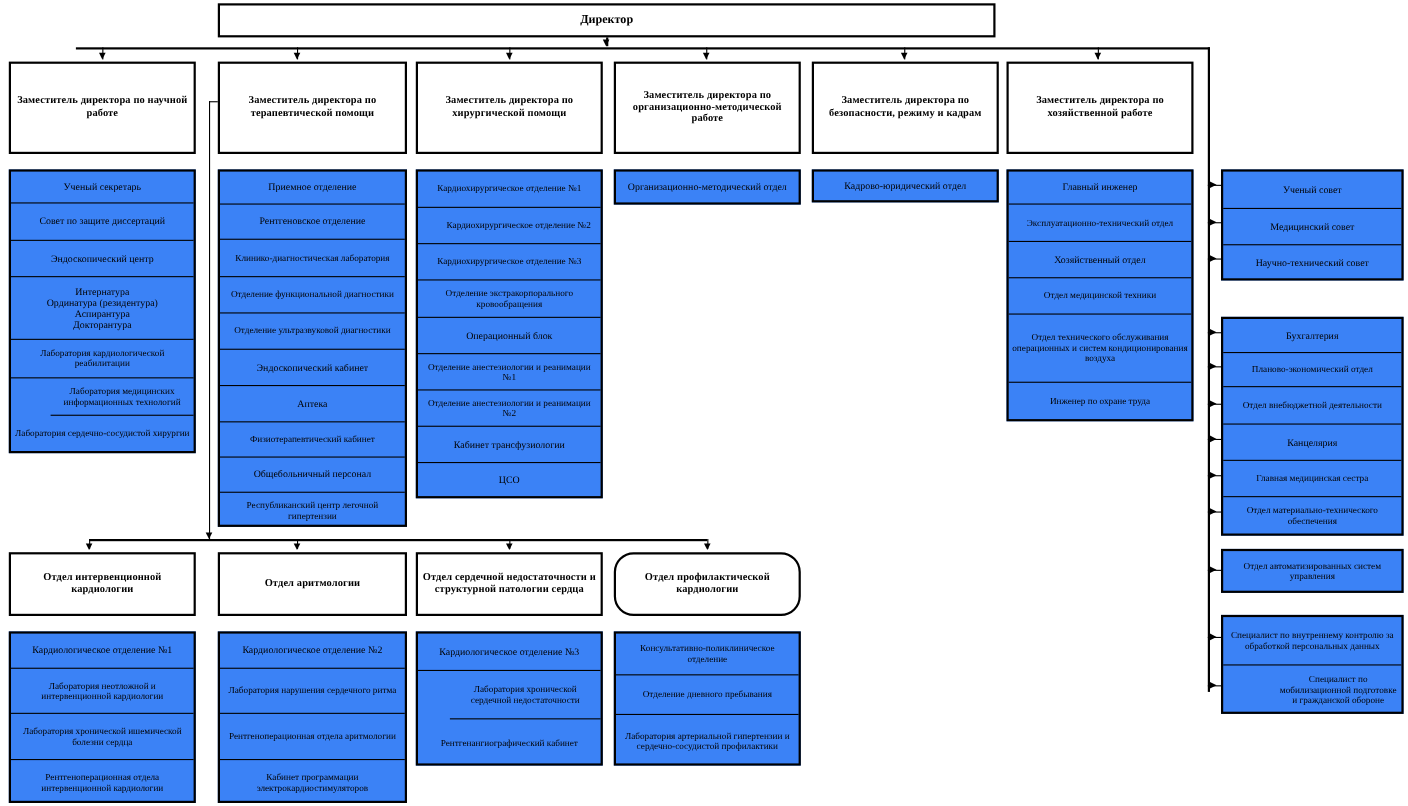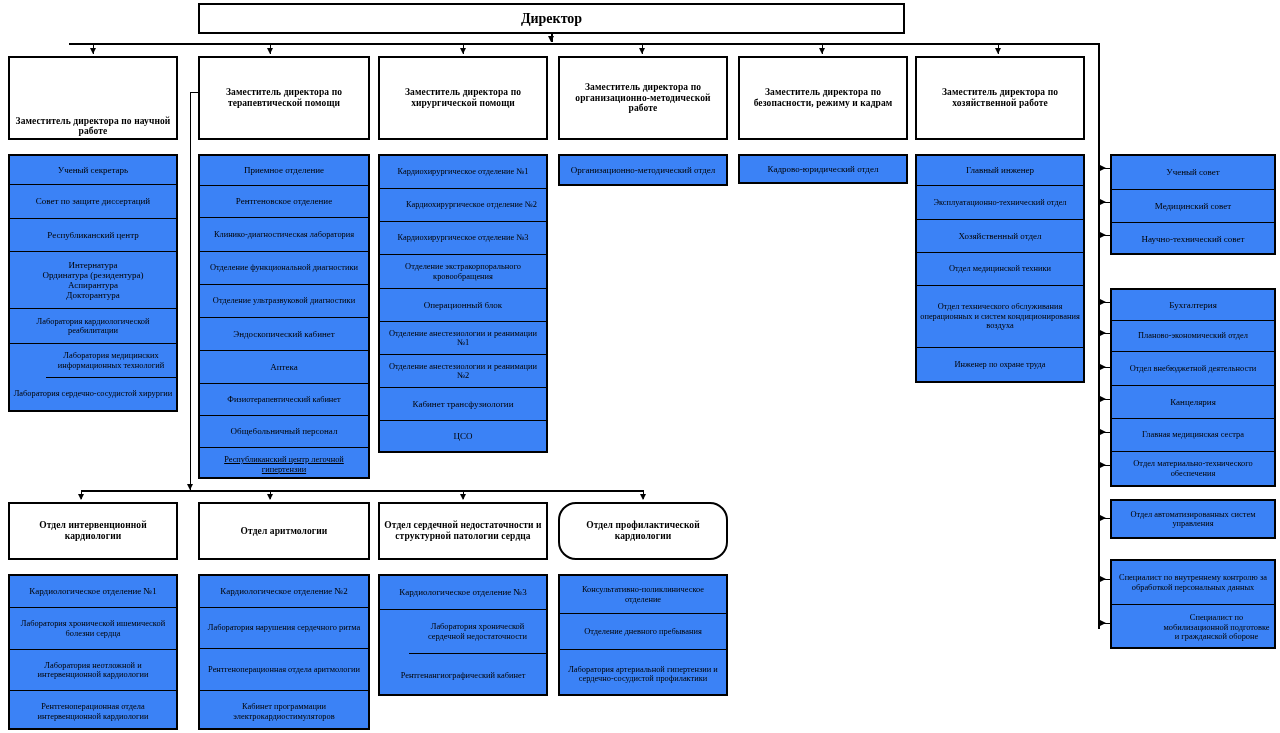--- a/index.html
+++ b/index.html
@@ -25,21 +25,21 @@
     align-items:center;
     justify-content:center;
     text-align:center;
     line-height:1.12;
     padding:1px 3px;
     overflow:hidden;
   }
   .box .txt{display:block;width:100%;}
   .thick{border:2px solid #000000;}
   .head{font-weight:bold;font-size:9.5px;letter-spacing:.1px;}
-  .director{font-weight:bold;font-size:14px;}
+  .director{font-weight:bold;font-size:11px;}
   .leaf{font-size:9px;}
   .leaf-sm{font-size:8.4px;}
   
   .ln{position:absolute;background:#000000;}
   .h{height:1px;}
   .v{width:1px;}
   .h2{height:2px;}
   .v2{width:2px;}
   .arrow-d{
     position:absolute;
@@ -97,21 +97,21 @@
 
   <div class="ln v" style="left:642px;top:43px;height:11px;"></div>
   <div class="arrow-d" style="left:639px;top:48px;"></div>
 
   <div class="ln v" style="left:822px;top:43px;height:11px;"></div>
   <div class="arrow-d" style="left:819px;top:48px;"></div>
 
   <div class="ln v" style="left:998px;top:43px;height:11px;"></div>
   <div class="arrow-d" style="left:995px;top:48px;"></div>
 
-  <div class="box thick head" style="left:8px;top:56px;width:170px;height:84px;align-items:flex-end;">
+  <div class="box thick head" style="left:8px;top:56px;width:170px;height:84px;">
     <span class="txt">Заместитель директора по научной работе</span>
   </div>
 
   <div class="box thick head" style="left:198px;top:56px;width:172px;height:84px;">
     <span class="txt">Заместитель директора по терапевтической помощи</span>
   </div>
 
   <div class="box thick head" style="left:378px;top:56px;width:170px;height:84px;">
     <span class="txt">Заместитель директора по хирургической помощи</span>
   </div>
@@ -130,41 +130,41 @@
 
   <div class="ln v" style="left:190px;top:92px;height:398px;"></div>
   <div class="ln h" style="left:190px;top:92px;width:8px;"></div>
   <div class="arrow-d" style="left:187px;top:484px;"></div>
 
   <div class="ln v2" style="left:1098px;top:43px;height:586px;"></div>
 
   <div class="group" style="left:8px;top:154px;width:170px;height:258px;">
     <div class="cell leaf" style="height:29px;">Ученый секретарь</div>
     <div class="cell leaf" style="height:34px;">Совет по защите диссертаций</div>
-    <div class="cell leaf" style="height:33px;">Республиканский центр</div>
+    <div class="cell leaf" style="height:33px;">Эндоскопический центр</div>
     <div class="cell leaf" style="height:57px;white-space:pre-line;">Интернатура
 Ординатура (резидентура)
 Аспирантура
 Докторантура</div>
     <div class="cell leaf-sm" style="height:35px;">Лаборатория кардиологической реабилитации</div>
     <div class="cell leaf-sm" style="height:34px;margin-left:36px;">Лаборатория медицинских информационных технологий</div>
     <div class="cell leaf-sm" style="height:32px;">Лаборатория сердечно-сосудистой хирургии</div>
   </div>
 
   <div class="group" style="left:198px;top:154px;width:172px;height:325px;">
     <div class="cell leaf" style="height:30px;">Приемное отделение</div>
     <div class="cell leaf" style="height:32px;">Рентгеновское отделение</div>
     <div class="cell leaf-sm" style="height:34px;">Клинико-диагностическая лаборатория</div>
     <div class="cell leaf-sm" style="height:33px;">Отделение функциональной диагностики</div>
     <div class="cell leaf-sm" style="height:33px;">Отделение ультразвуковой диагностики</div>
     <div class="cell leaf" style="height:33px;">Эндоскопический кабинет</div>
     <div class="cell leaf" style="height:33px;">Аптека</div>
     <div class="cell leaf-sm" style="height:32px;">Физиотерапевтический кабинет</div>
     <div class="cell leaf" style="height:32px;">Общебольничный персонал</div>
-    <div class="cell leaf-sm" style="height:33px;text-decoration:underline;">Республиканский центр легочной гипертензии</div>
+    <div class="cell leaf-sm" style="height:33px;">Республиканский центр легочной гипертензии</div>
   </div>
 
   <div class="group" style="left:378px;top:154px;width:170px;height:299px;">
     <div class="cell leaf-sm" style="height:33px;">Кардиохирургическое отделение №1</div>
     <div class="cell leaf-sm" style="height:33px;padding-left:20px;">Кардиохирургическое отделение №2</div>
     <div class="cell leaf-sm" style="height:33px;">Кардиохирургическое отделение №3</div>
     <div class="cell leaf-sm" style="height:34px;">Отделение экстракорпорального кровообращения</div>
     <div class="cell leaf" style="height:33px;">Операционный блок</div>
     <div class="cell leaf-sm" style="height:33px;">Отделение анестезиологии и реанимации №1</div>
     <div class="cell leaf-sm" style="height:33px;">Отделение анестезиологии и реанимации №2</div>
@@ -256,22 +256,22 @@
   </div>
   <div class="box thick head" style="left:378px;top:502px;width:170px;height:58px;">
     <span class="txt">Отдел сердечной недостаточности и структурной патологии сердца</span>
   </div>
   <div class="box thick head" style="left:558px;top:502px;width:170px;height:58px;border-radius:18px;">
     <span class="txt">Отдел профилактической кардиологии</span>
   </div>
 
   <div class="group" style="left:8px;top:574px;width:170px;height:156px;">
     <div class="cell leaf" style="height:32px;">Кардиологическое отделение №1</div>
+    <div class="cell leaf-sm" style="height:41px;">Лаборатория неотложной и интервенционной кардиологии</div>
     <div class="cell leaf-sm" style="height:42px;">Лаборатория хронической ишемической болезни сердца</div>
-    <div class="cell leaf-sm" style="height:41px;">Лаборатория неотложной и интервенционной кардиологии</div>
     <div class="cell leaf-sm" style="height:41px;">Рентгеноперационная отдела интервенционной кардиологии</div>
   </div>
 
   <div class="group" style="left:198px;top:574px;width:172px;height:156px;">
     <div class="cell leaf" style="height:32px;">Кардиологическое отделение №2</div>
     <div class="cell leaf-sm" style="height:41px;">Лаборатория нарушения сердечного ритма</div>
     <div class="cell leaf-sm" style="height:42px;">Рентгеноперационная отдела аритмологии</div>
     <div class="cell leaf-sm" style="height:41px;">Кабинет программации электрокардиостимуляторов</div>
   </div>
 

